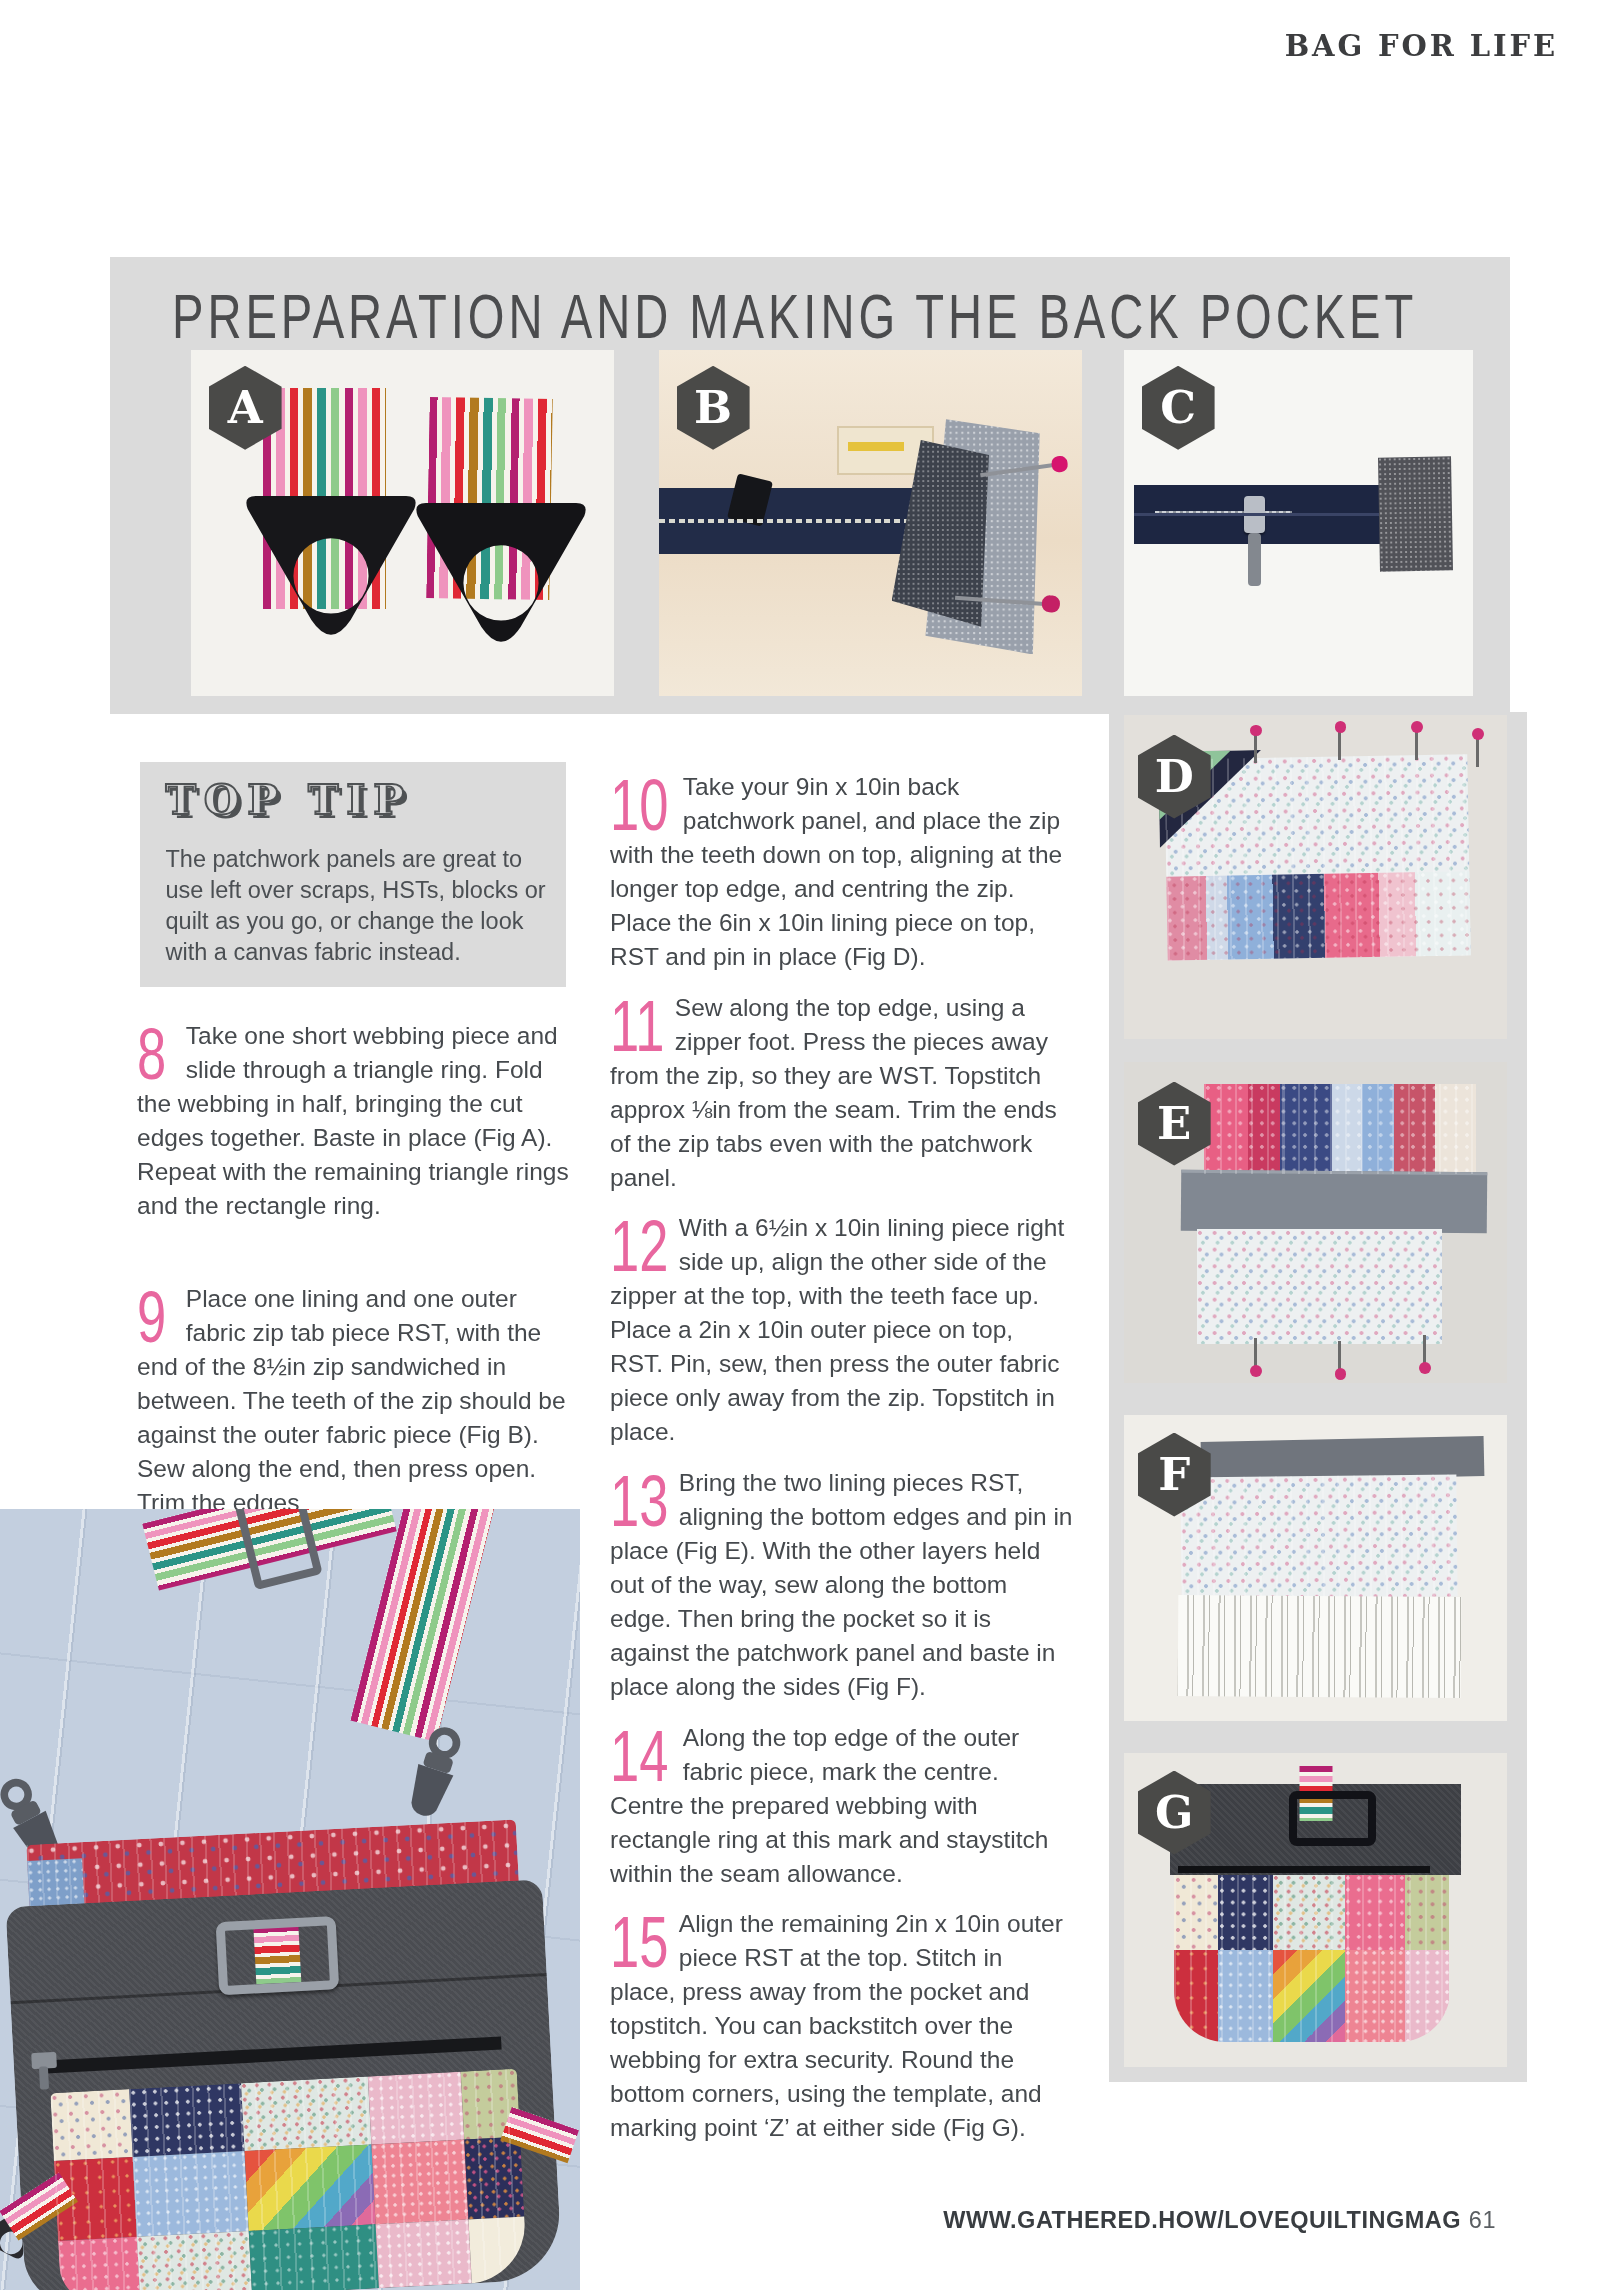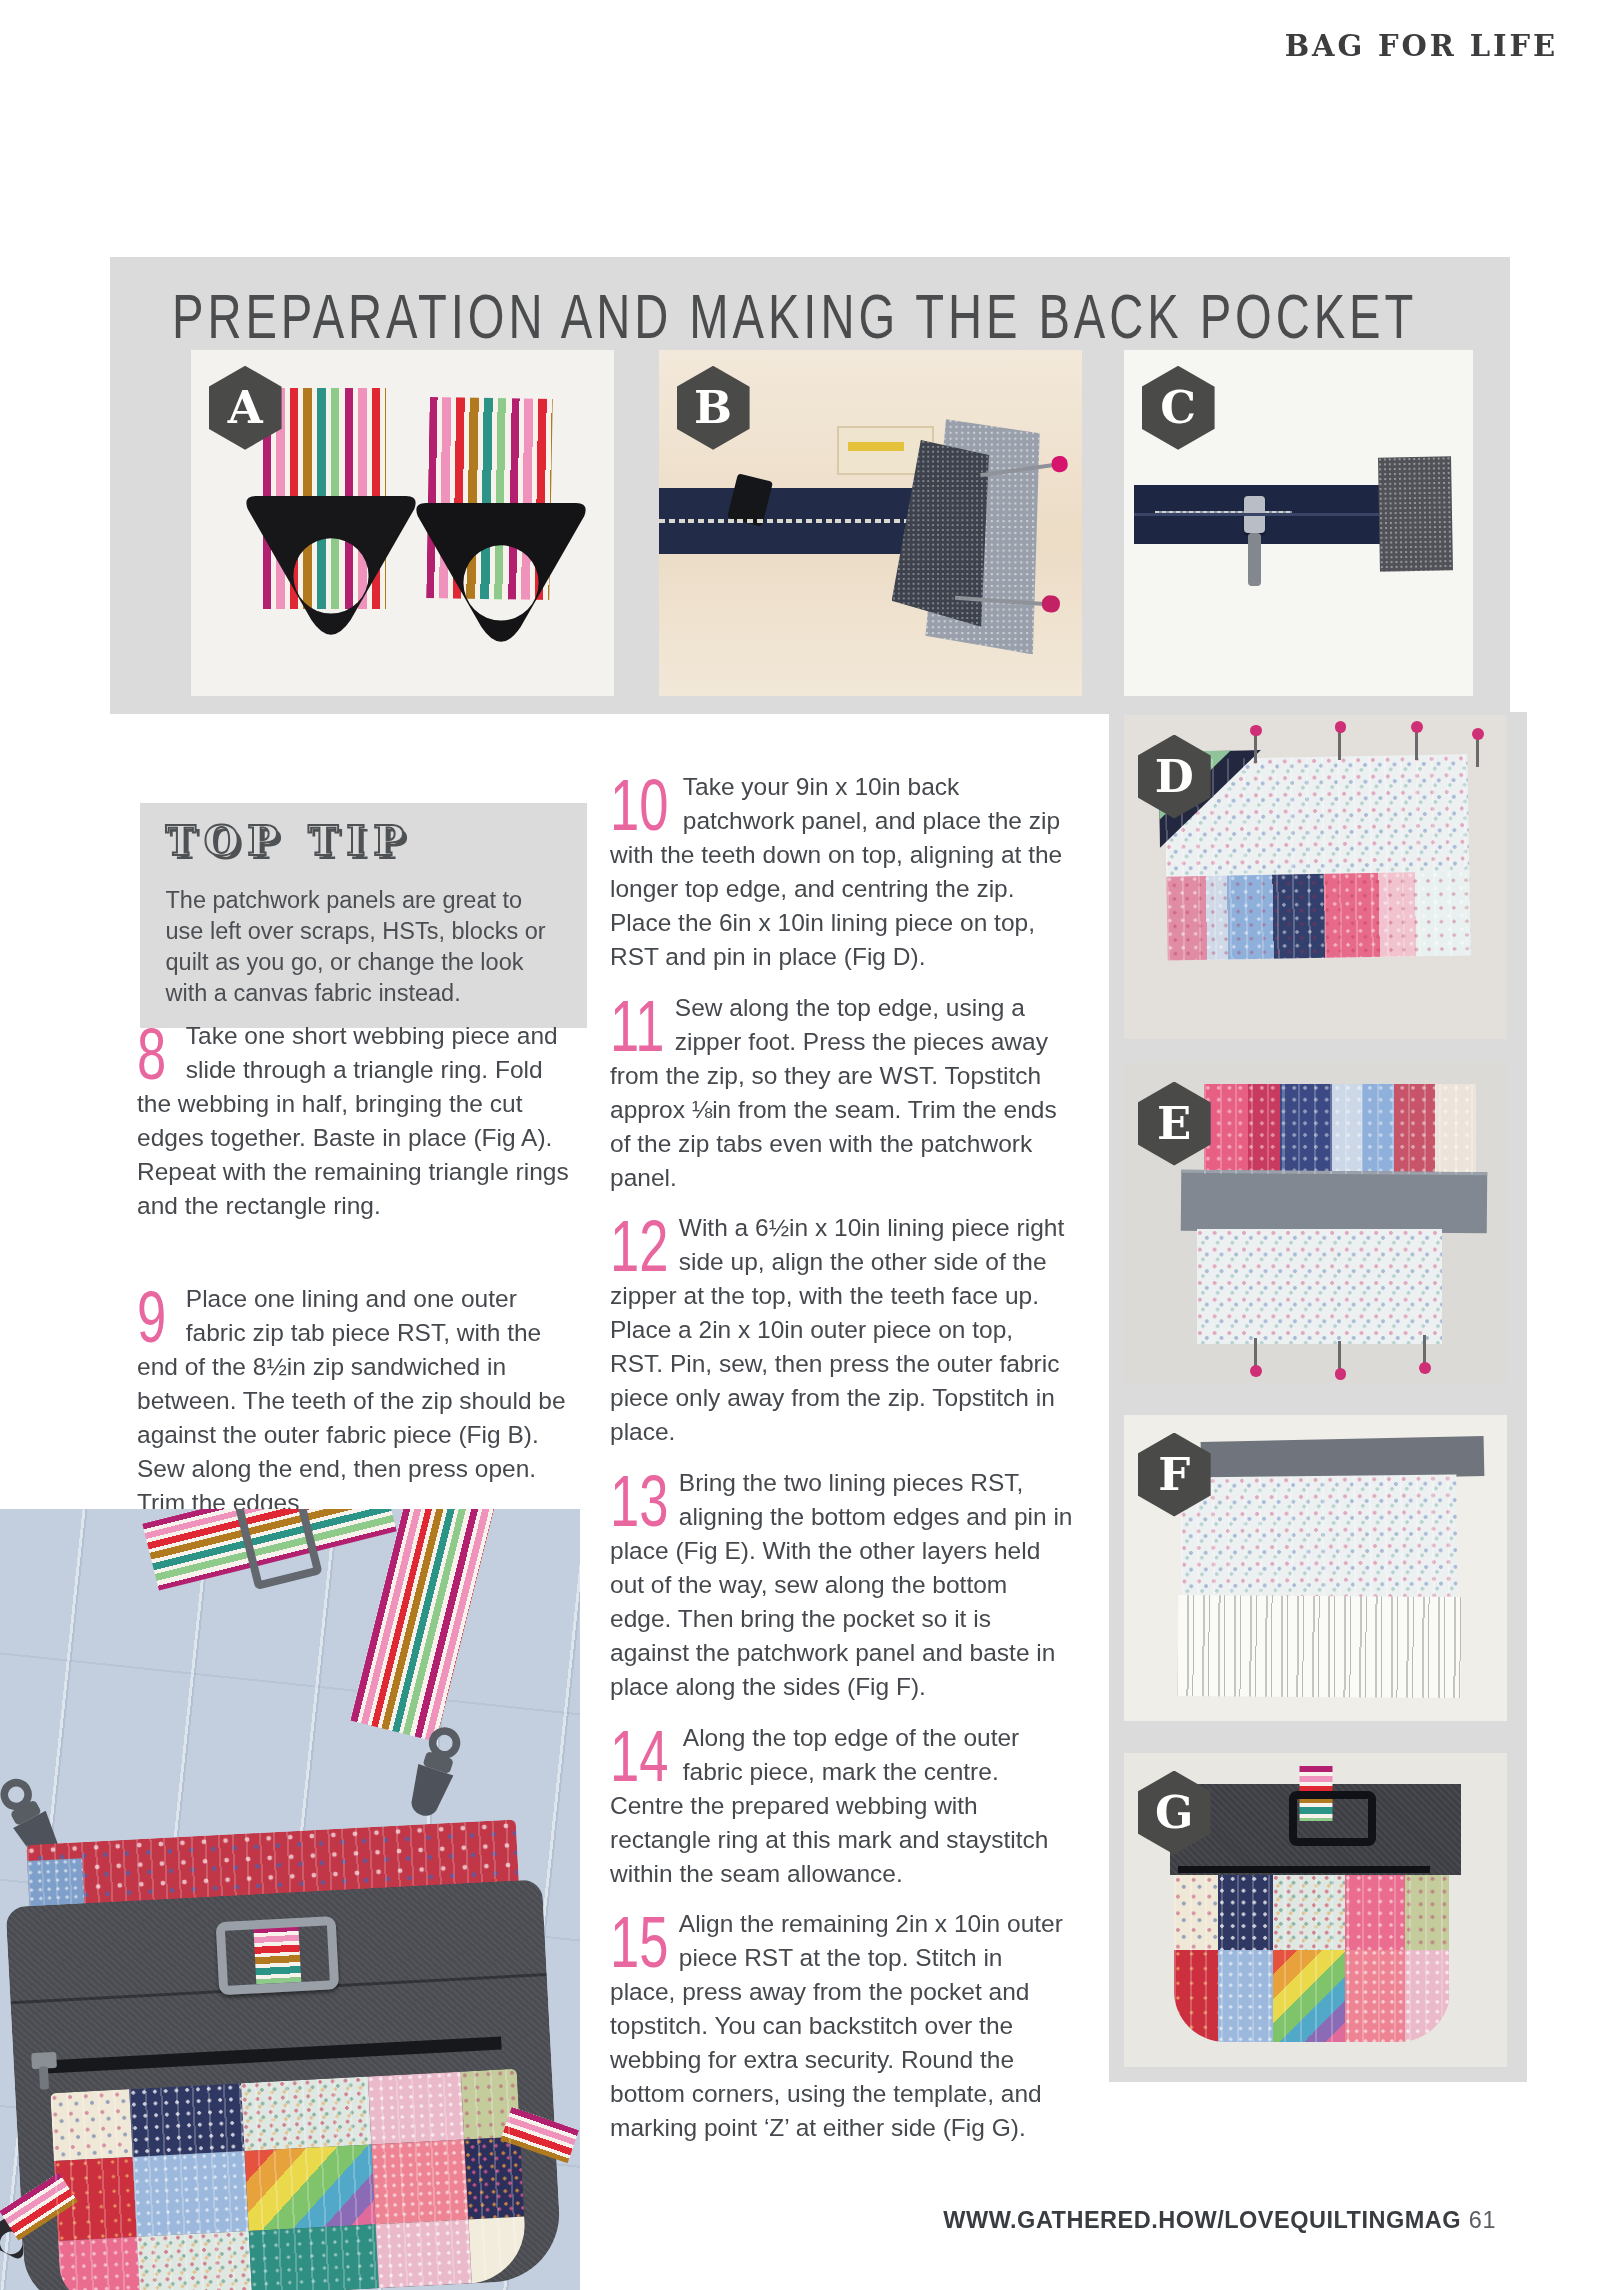--- a/index.html
+++ b/index.html
@@ -144,21 +144,21 @@
 
   
   .col-left{position:absolute;left:137px;width:439px;}
   .col-mid{position:absolute;left:610px;top:770px;width:463px;}
   .bodytext{font-size:24.5px;line-height:34px;color:#45494d;}
   .step{margin:0 0 16.7px 0;overflow:visible;}
   .stepnum{float:left;font-size:73px;line-height:61px;padding:3.9px 11.8px 0 0;color:var(--accent-pink,#e8679f);
      transform:scale(.72,1);transform-origin:0 0;font-family:"Liberation Sans",sans-serif;}
   .steptext{margin:0;}
 
-  .tipbox{position:absolute;left:140px;top:803px;width:426px;height:225px;background:var(--panel-gray,#dbdbdb);padding-left:21px;}
+  .tipbox{position:absolute;left:140px;top:762px;width:426px;height:225px;background:var(--panel-gray,#dbdbdb);}
   .tiptitle{position:absolute;left:25.5px;top:13.7px;font-family:"DejaVu Serif",serif;font-weight:bold;
      font-size:41px;letter-spacing:7.8px;color:#dbdbdb;-webkit-text-stroke:2px #4f5254;text-shadow:3.9px 3.9px 0 #4f5254;}
   .tipbody{position:absolute;left:25.5px;top:82px;width:388px;font-size:23.5px;line-height:31px;color:#4b4f53;}
 
   .pinkbar{position:absolute;left:140px;top:1231px;height:39px;line-height:39px;padding:0 12.7px;
      background:var(--heading-banner-pink,#ef5f9f);color:#fff;font-weight:bold;font-size:25.5px;letter-spacing:0.5px;}
 
   
   .bagphoto{position:absolute;left:0;top:1509px;width:580px;height:781px;background:#c3cfdf;overflow:hidden;}
   .floor{position:absolute;inset:-39px;background:

